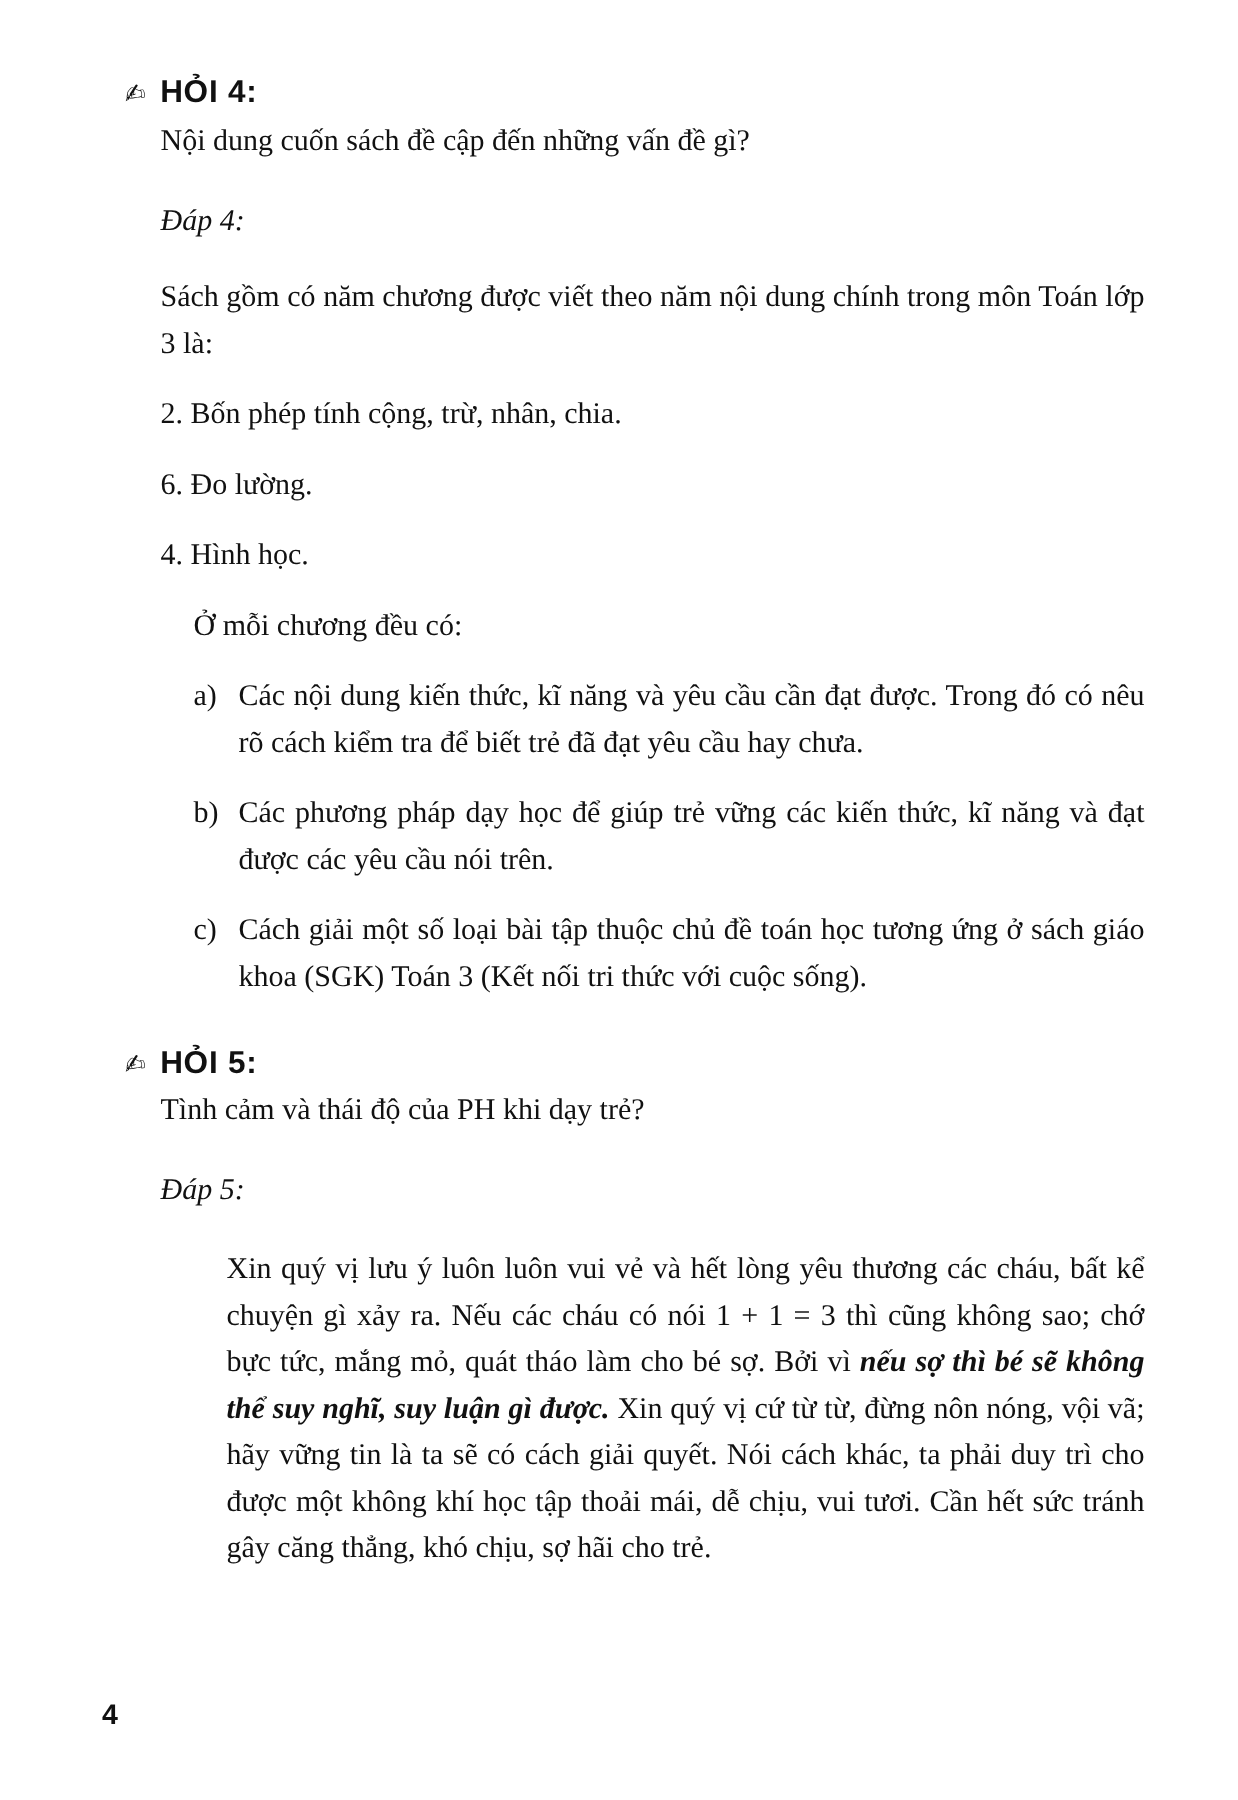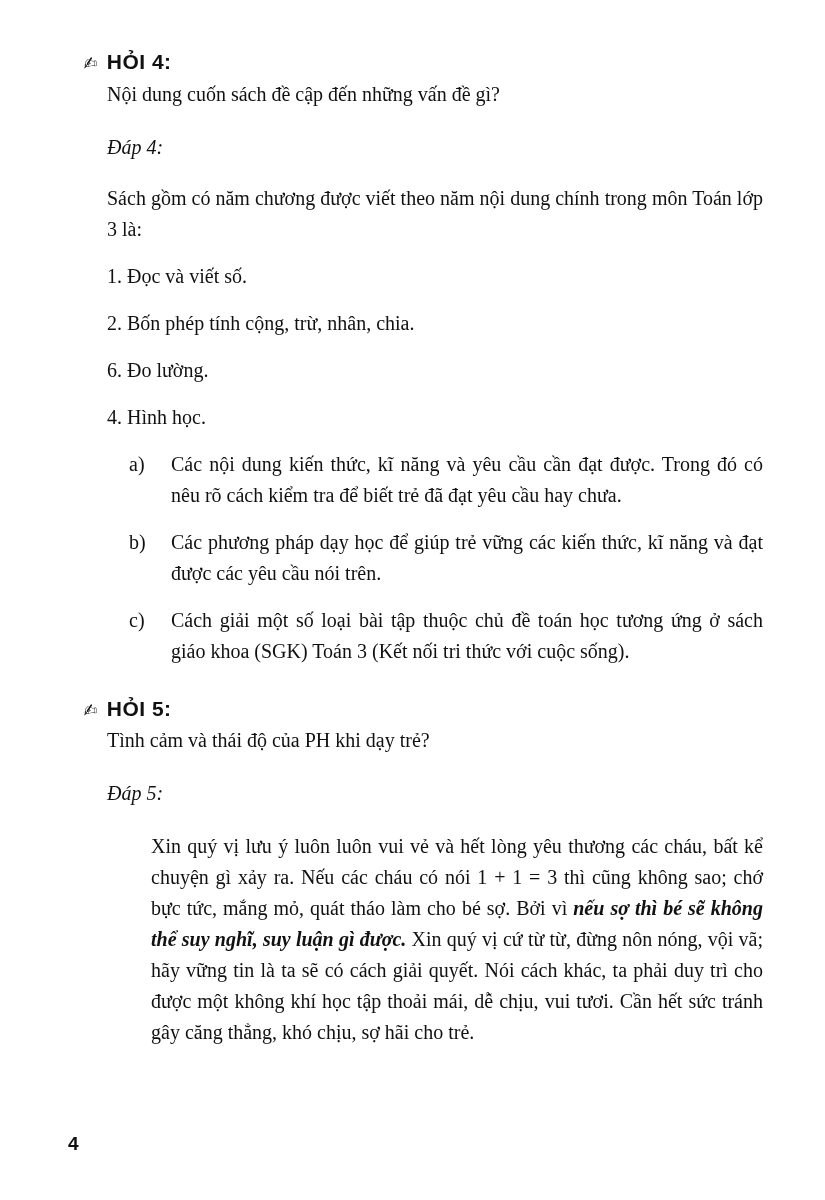--- a/index.html
+++ b/index.html
@@ -59,21 +59,20 @@
     display: flex;
     margin-top: 16px;
     padding-left: 22px;
   }
   .lettered-item .letter {
     flex: 0 0 30px;
   }
   .lettered-item .lt-text {
     flex: 1;
     text-align: justify;
-    margin-left: 12px;
   }
   .answer-paragraph {
     margin-top: 22px;
     text-align: justify;
     margin-left: 44px;
   }
   .bold-italic {
     font-weight: 700;
     font-style: italic;
   }
@@ -99,25 +98,25 @@
       <span class="marker">✍</span>
       <span>HỎI 4:</span>
     </div>
 
     <div class="question-line">Nội dung cuốn sách đề cập đến những vấn đề gì?</div>
 
     <div class="answer-label">Đáp 4:</div>
 
     <div class="para">Sách gồm có năm chương được viết theo năm nội dung chính trong môn Toán lớp 3 là:</div>
 
-    <div class="numbered-item">1. Đọc và viết số.</div>
     <div class="numbered-item">2. Bốn phép tính cộng, trừ, nhân, chia.</div>
     <div class="numbered-item">6. Đo lường.</div>
     <div class="numbered-item">4. Hình học.</div>
 
+    <div class="sub-intro">Ở mỗi chương đều có:</div>
 
     <div class="lettered-item">
       <span class="letter">a)</span>
       <span class="lt-text">Các nội dung kiến thức, kĩ năng và yêu cầu cần đạt được. Trong đó có nêu rõ cách kiểm tra để biết trẻ đã đạt yêu cầu hay chưa.</span>
     </div>
     <div class="lettered-item">
       <span class="letter">b)</span>
       <span class="lt-text">Các phương pháp dạy học để giúp trẻ vững các kiến thức, kĩ năng và đạt được các yêu cầu nói trên.</span>
     </div>
     <div class="lettered-item">

